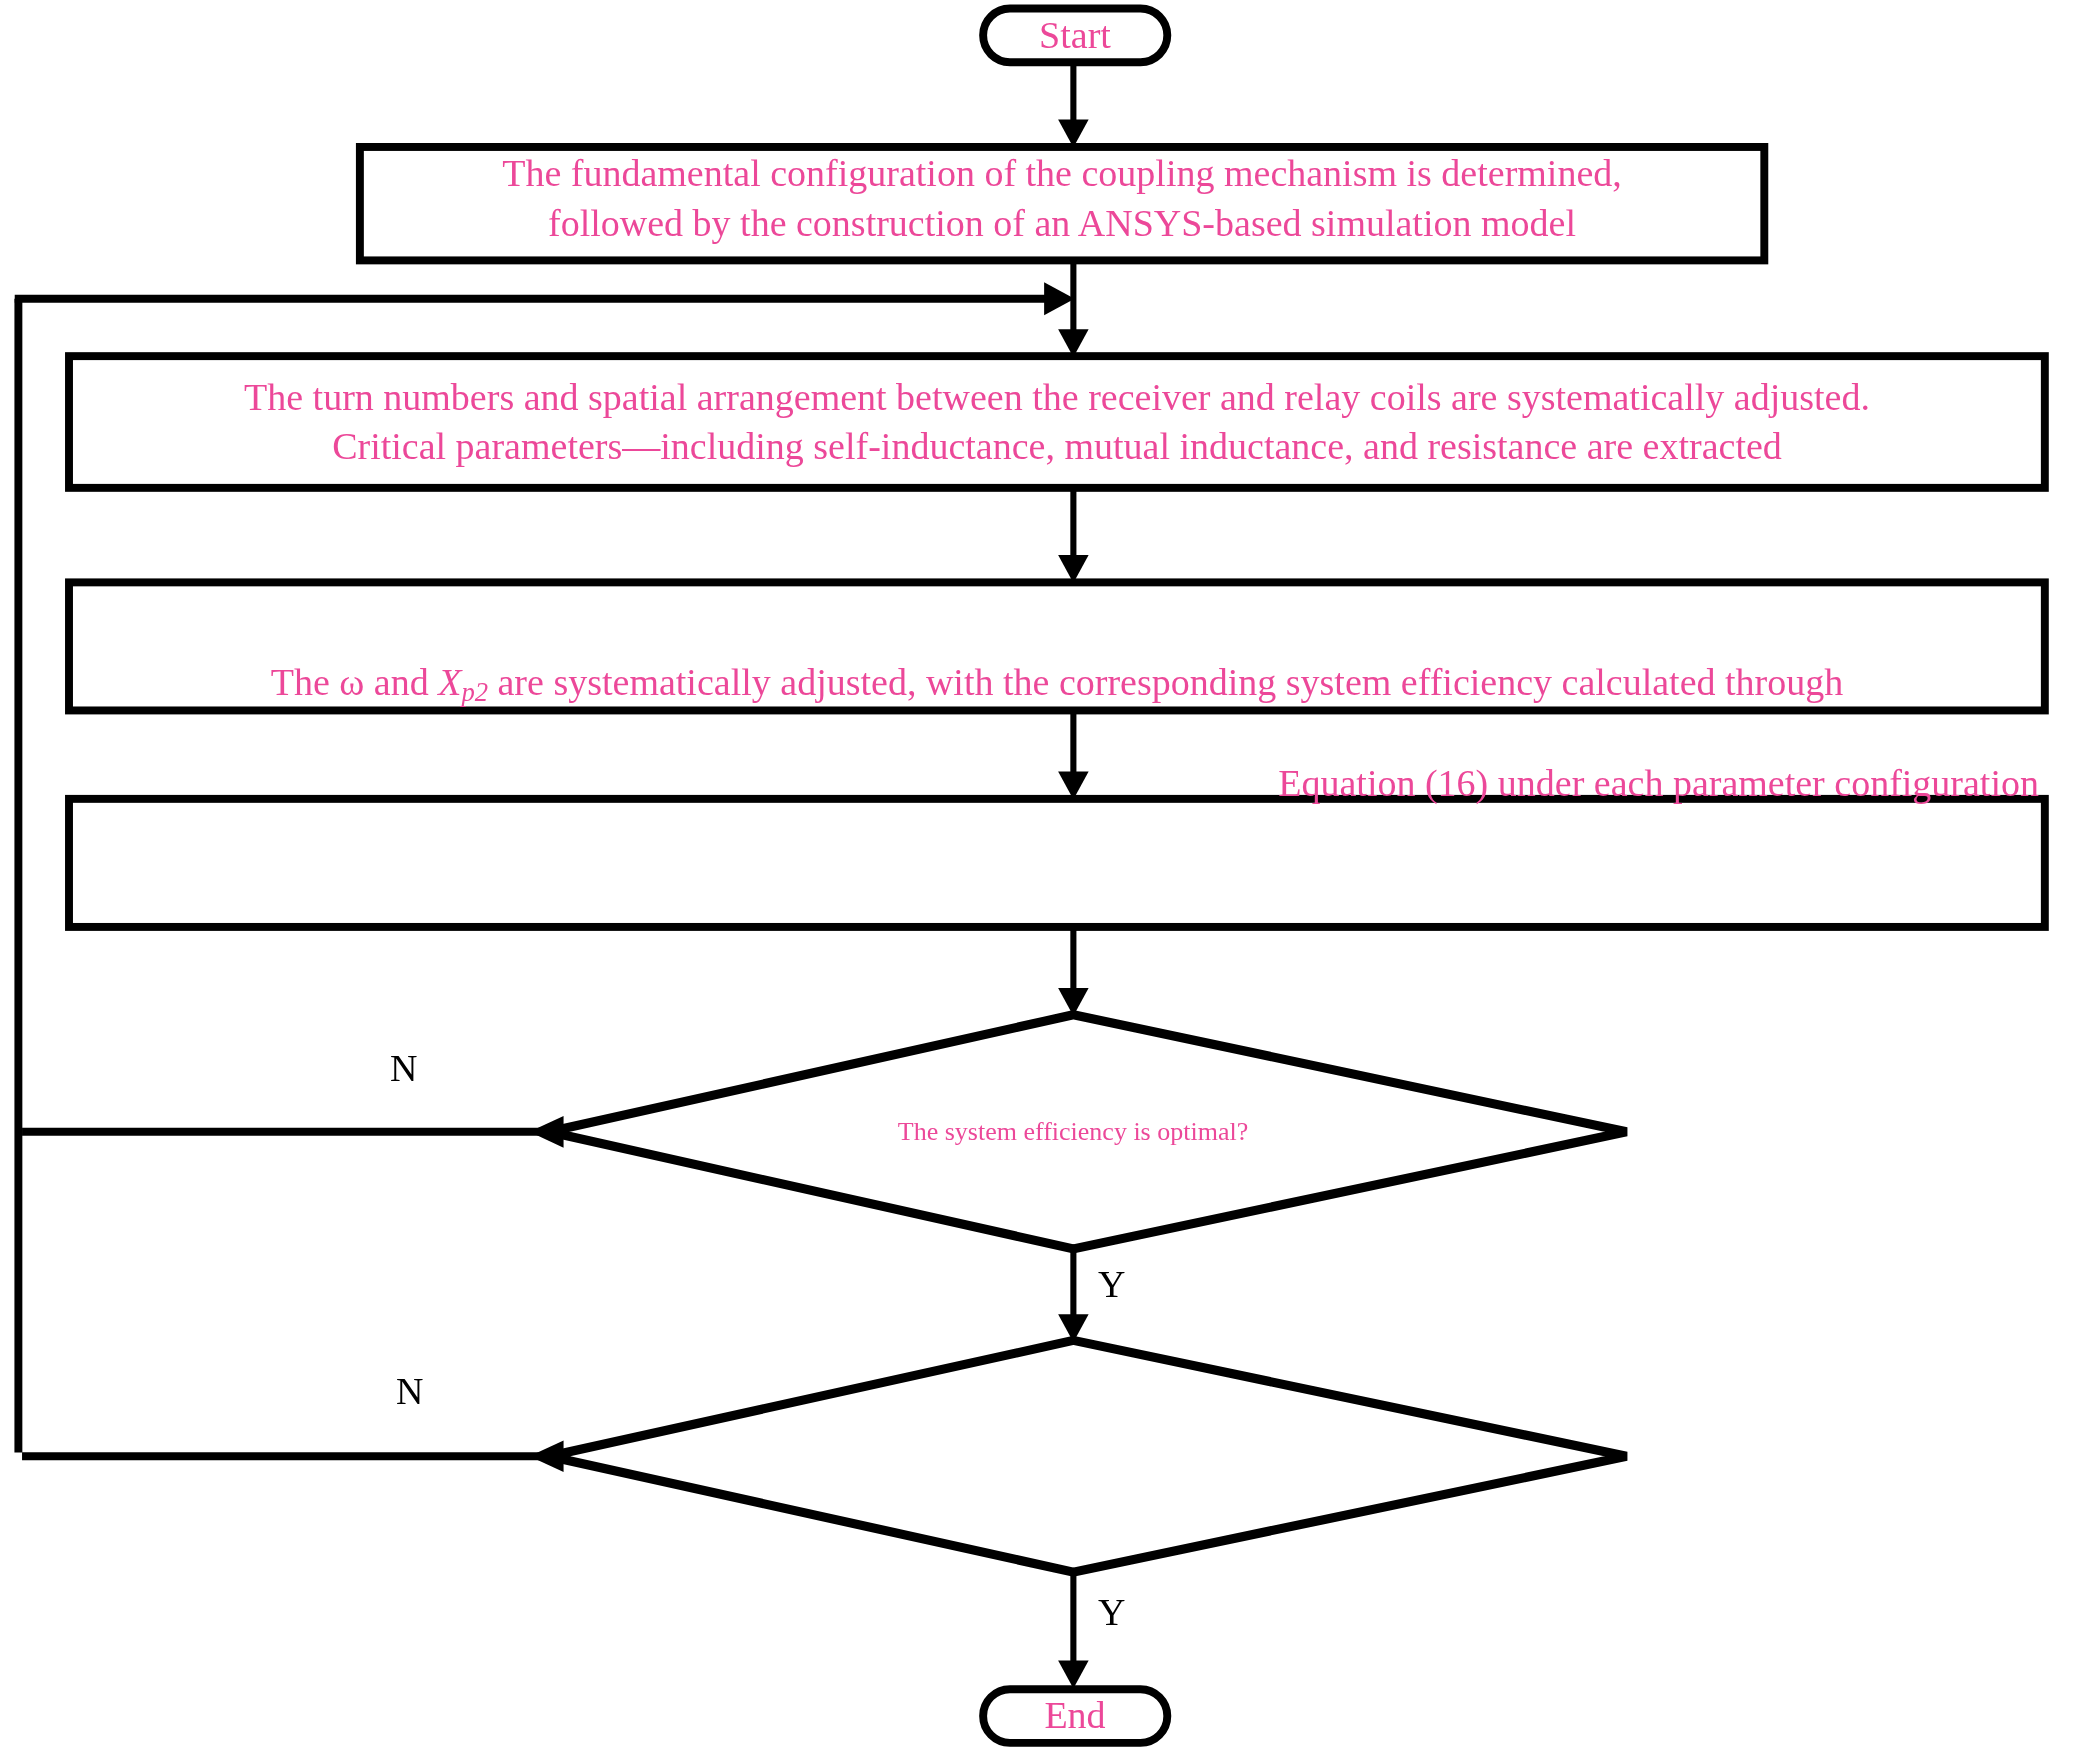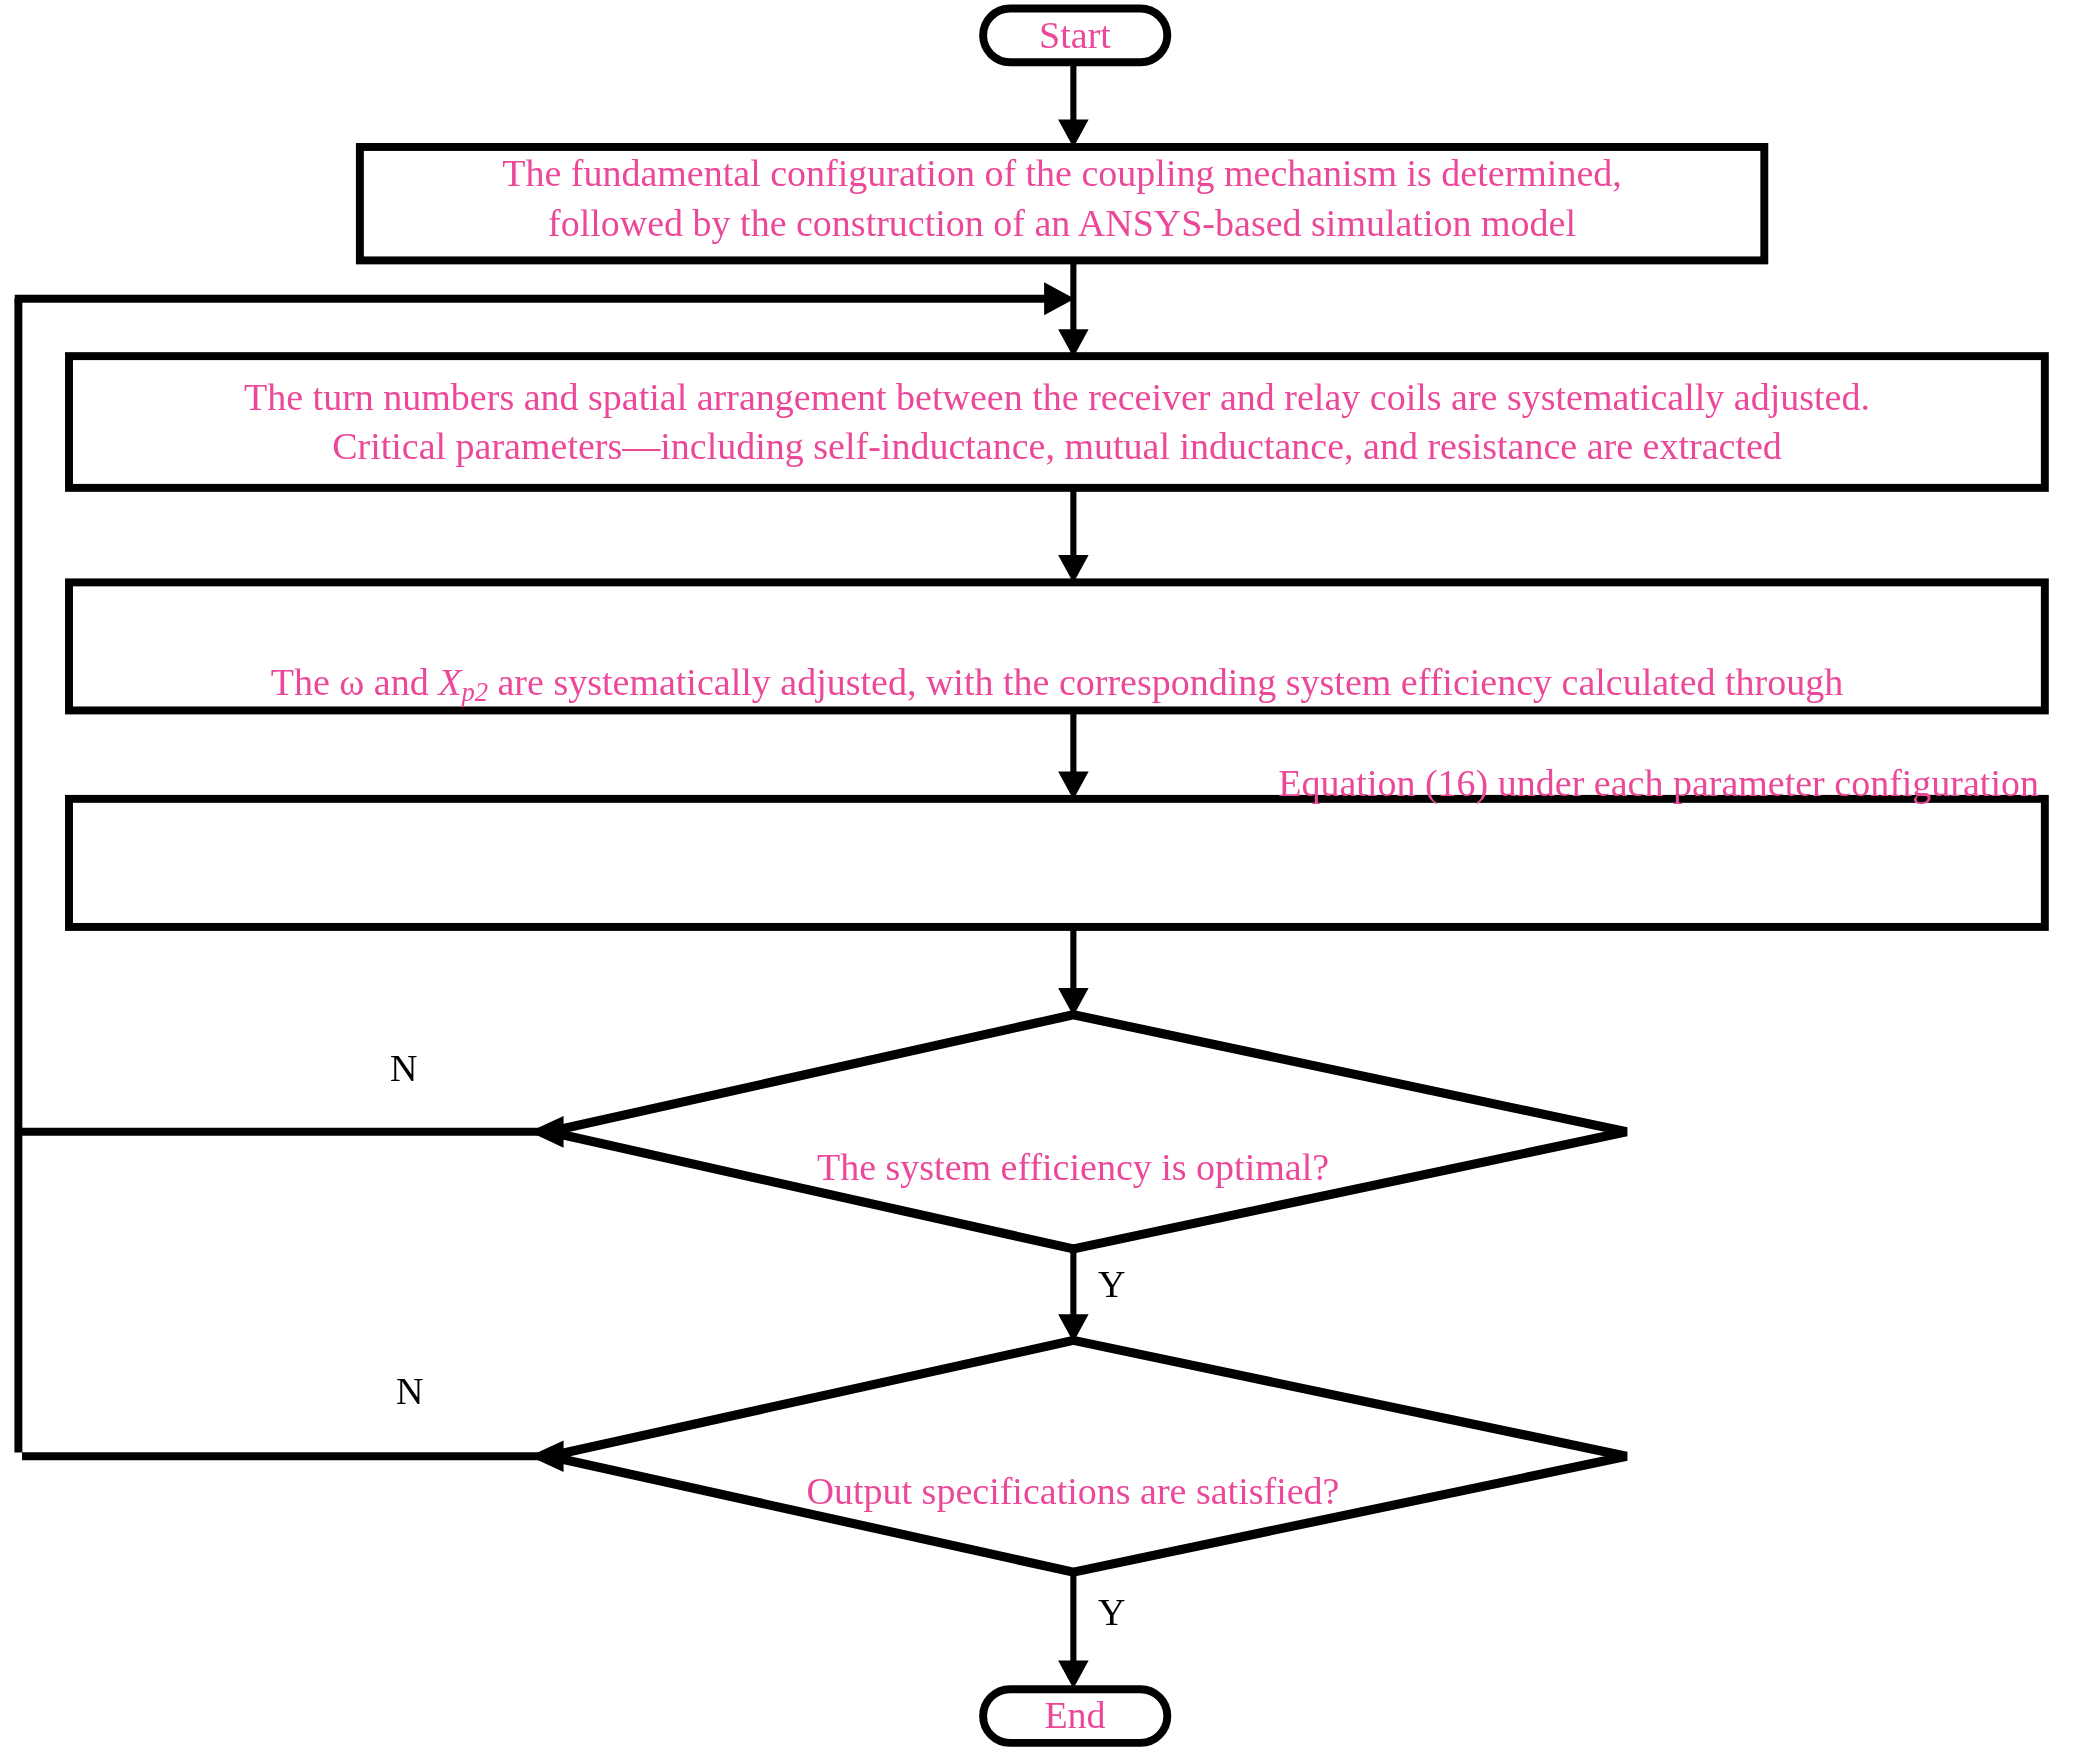--- a/index.html
+++ b/index.html
@@ -37,22 +37,21 @@
     pointer-events: none;
     white-space: pre-line;
   }
   .terminal-text {
     font-size: 38px;
   }
   .process-text {
     font-size: 38px;
   }
   .decision-text {
-    font-size: 38px;
-    margin-top: 36px;
+    font-size: 26px;
   }
   .edge-label {
     position: absolute;
     color: #000000;
     font-family: "Liberation Serif", "DejaVu Serif", serif;
     font-size: 38px;
     line-height: 1;
   }
   .ital {
     font-style: italic;
@@ -132,21 +131,20 @@
 Critical parameters—including self-inductance, mutual inductance, and resistance are extracted</div>
 
   <div class="node-text process-text" style="left:75px; top:588px; width:1964px; height:128px; display:block; padding-top:21px; box-sizing:border-box;">
     <div style="text-align:center;"><span>The ω and </span><span class="ital">X</span><span class="subs">p2</span><span> are systematically adjusted, with the corresponding system efficiency calculated through</span></div>
     <div style="text-align:right;">Equation (16) under each parameter configuration</div>
   </div>
 
 
   <div class="node-text decision-text" style="left:646px; top:1110px; width:854px; height:44px;">The system efficiency is optimal?</div>
 
-  <div class="node-text decision-text" style="left:646px; top:1434px; width:854px; height:44px;">Output specifications are satisfied?</div>
 
   <div class="node-text terminal-text" style="left:983px; top:1689px; width:184px; height:54px;">End</div>
 
   <div class="edge-label" style="left:390px; top:1049px;">N</div>
 
   <div class="edge-label" style="left:1098px; top:1265px;">Y</div>
 
   <div class="edge-label" style="left:396px; top:1372px;">N</div>
 
   <div class="edge-label" style="left:1098px; top:1593px;">Y</div>

